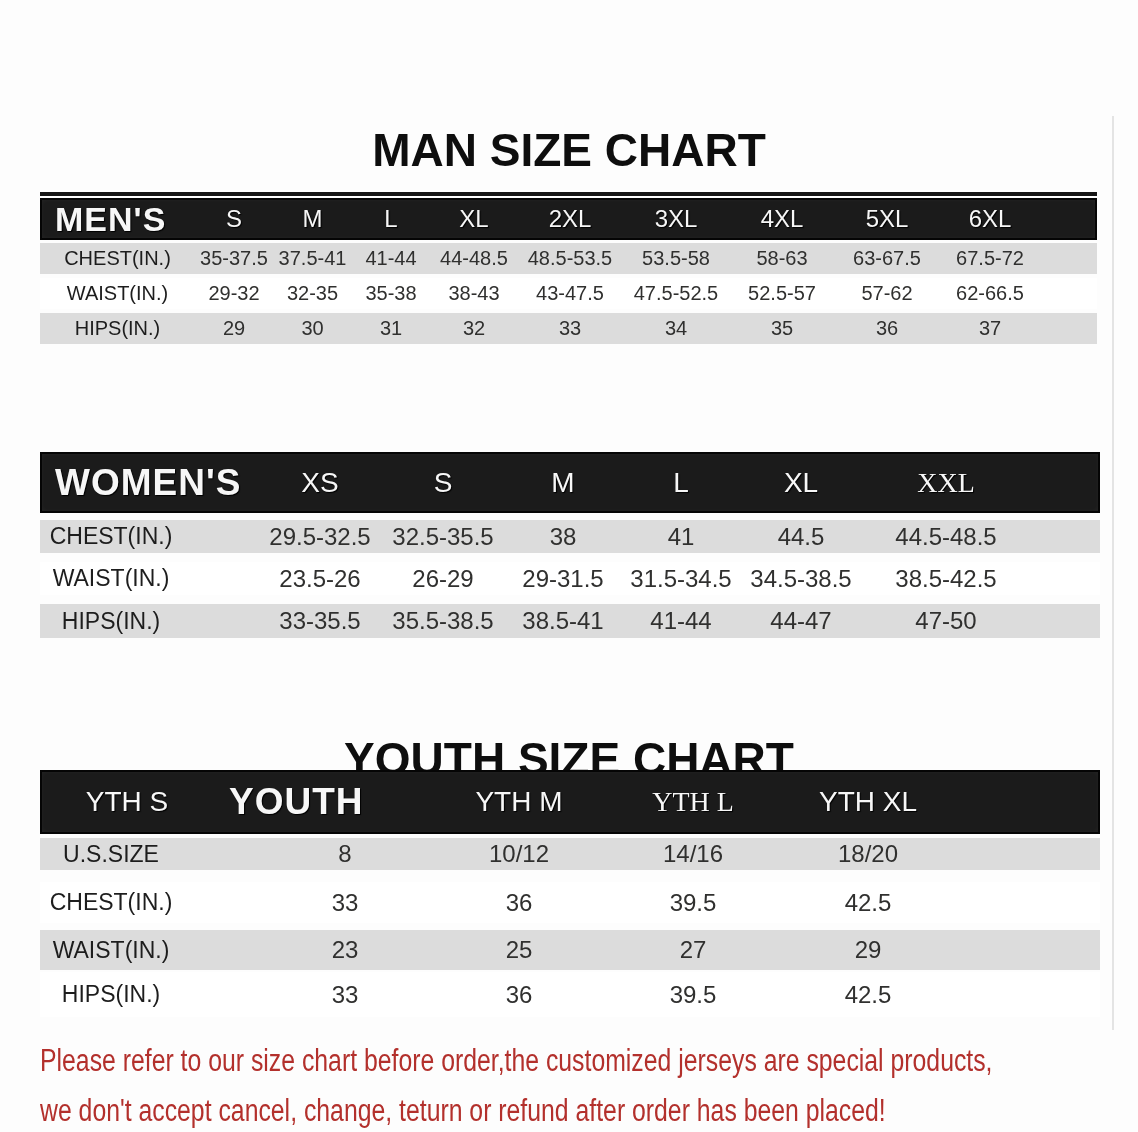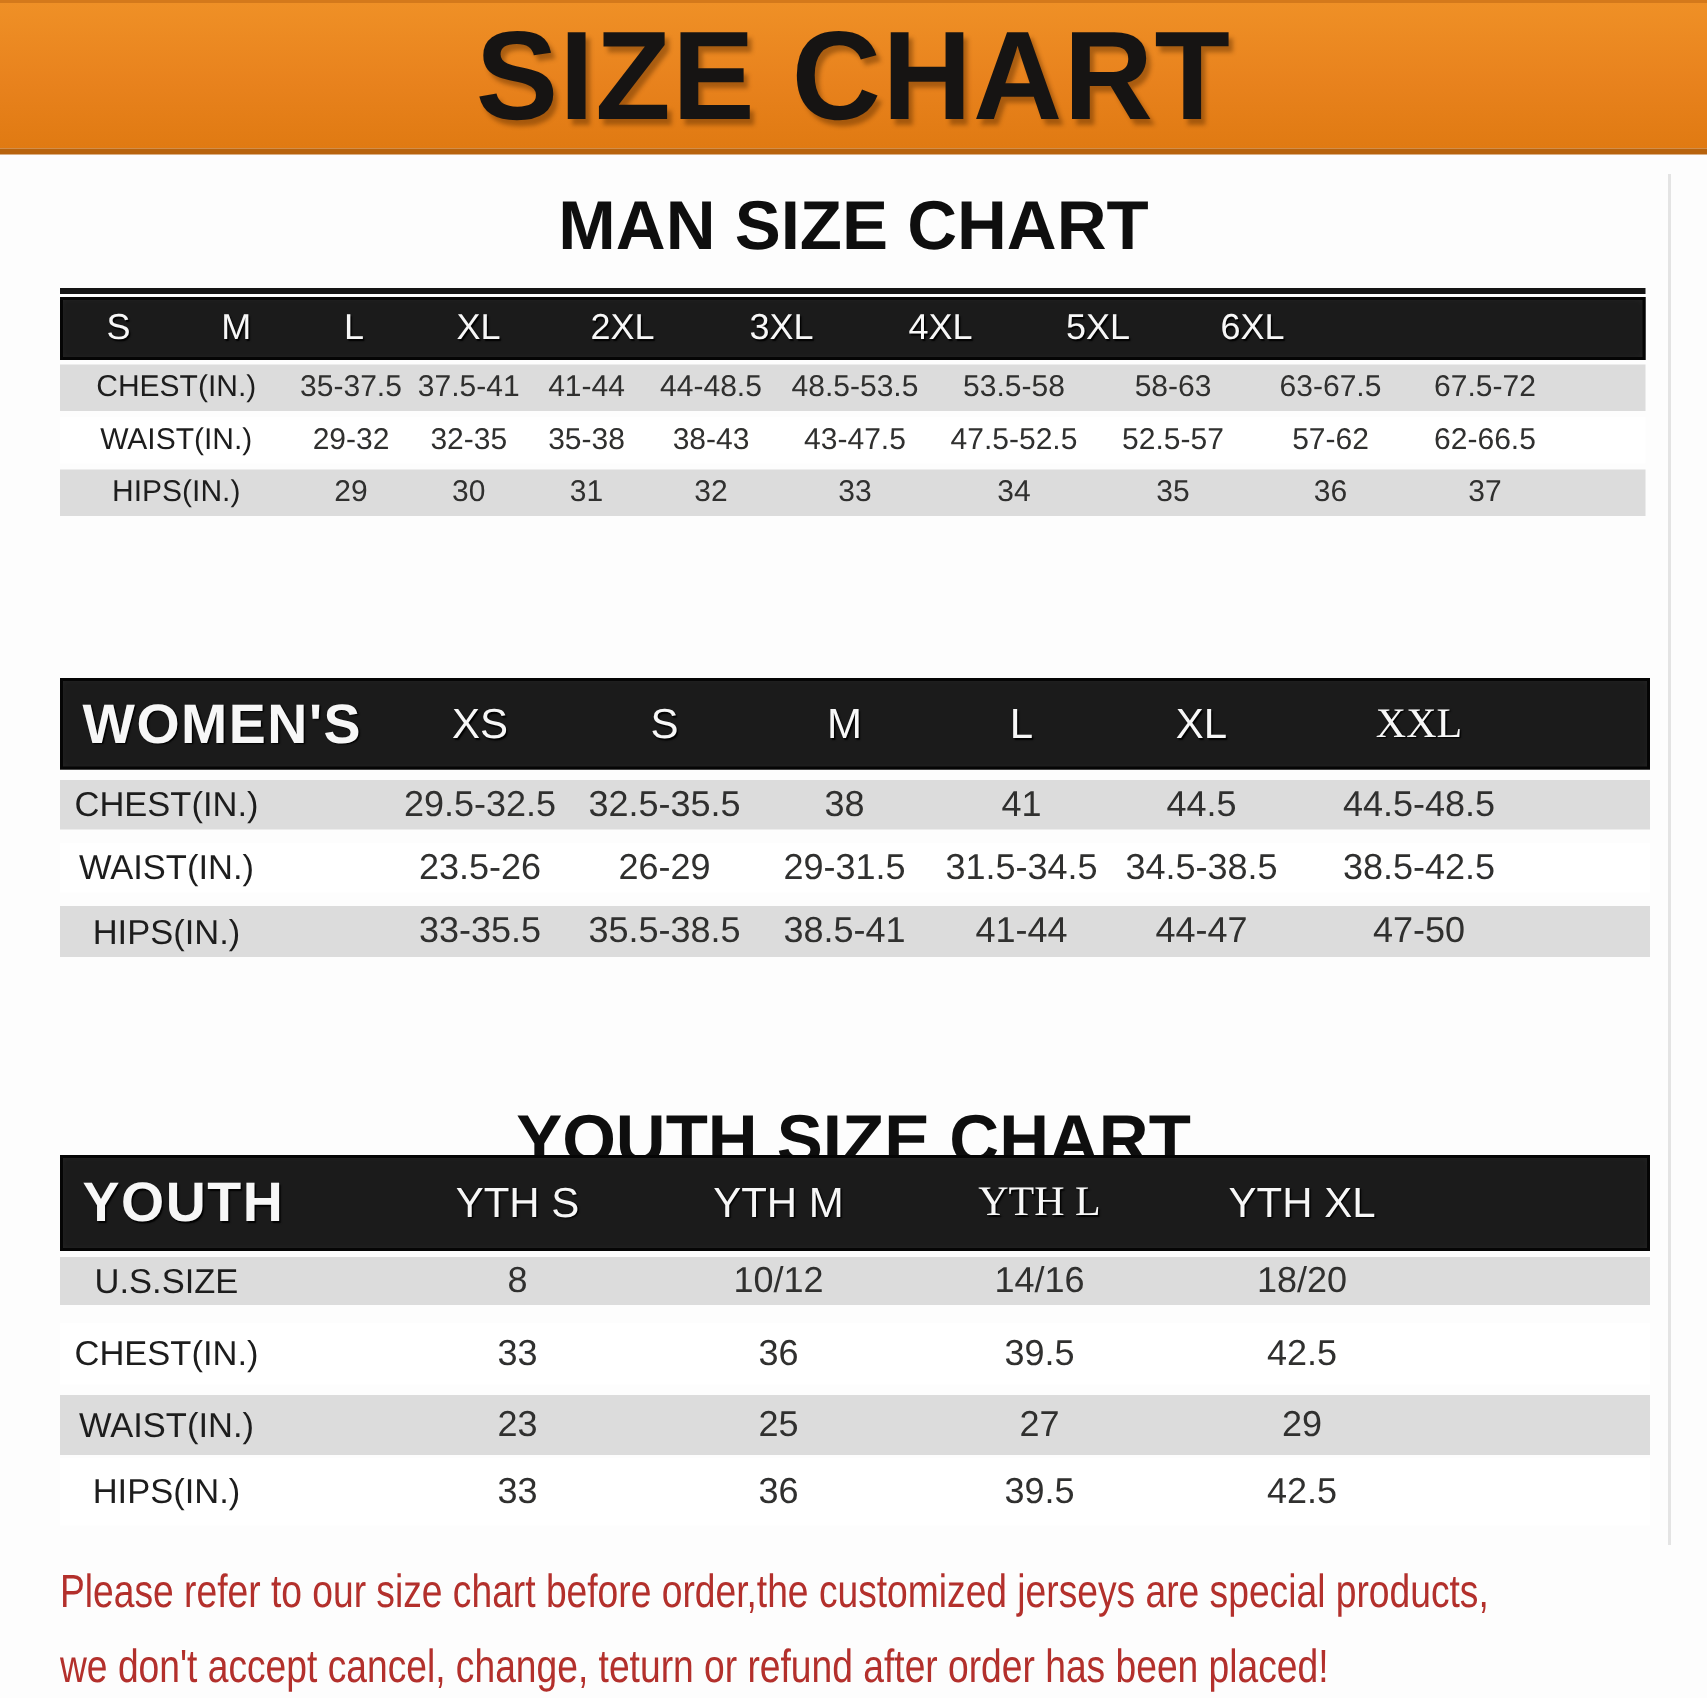--- a/index.html
+++ b/index.html
@@ -60,28 +60,26 @@
     transform:scaleX(0.80);transform-origin:left center;
   }
   
   .edge-line{position:absolute;left:1112px;top:116px;width:2px;height:914px;background:#e4e4e4;}
 </style>
 </head>
 <body>
 
 <div class="page">
 
-  <header class="banner">
-    <span class="banner-title">SIZE CHART</span>
-  </header>
 
   <h2 class="sec-heading" style="top:124px">MAN SIZE CHART</h2>
   <div class="tbl t-men" id="t0" style="left:40px;top:192px;width:1057px">
       <div class="topline"></div>
       <div class="hdr" style="height: 42px;">
+        <div class="cell group" style="width: 155px;">MEN'S</div>
         <div class="cell colhead" style="width: 78px;">S</div>
         <div class="cell colhead" style="width: 79px;">M</div>
         <div class="cell colhead" style="width: 78px;">L</div>
         <div class="cell colhead" style="width: 88px;">XL</div>
         <div class="cell colhead" style="width: 104px;">2XL</div>
         <div class="cell colhead" style="width: 108px;">3XL</div>
         <div class="cell colhead" style="width: 104px;">4XL</div>
         <div class="cell colhead" style="width: 106px;">5XL</div>
         <div class="cell colhead" style="width: 100px;">6XL</div>
         <div class="cell filler" style="width: 57px;"></div>
@@ -166,22 +164,22 @@
         <div class="cell val" style="width: 118px;">41-44</div>
         <div class="cell val" style="width: 122px;">44-47</div>
         <div class="cell val" style="width: 168px;">47-50</div>
         <div class="cell filler" style="width: 70px;"></div>
       </div>
     </div>
 
   <h2 class="sec-heading" style="top:733px">YOUTH SIZE CHART</h2>
   <div class="tbl t-wide" id="t2" style="left:40px;top:770px;width:1060px">
       <div class="hdr" style="height: 64px;">
+        <div class="cell colhead" style="width: 174px;">YTH S</div>
         <div class="cell group" style="width: 218px;">YOUTH</div>
-        <div class="cell colhead" style="width: 174px;">YTH S</div>
         <div class="cell colhead" style="width: 174px;">YTH M</div>
         <div class="cell colhead" style="width: 174px; font-family: Liberation Serif, serif;">YTH L</div>
         <div class="cell colhead" style="width: 176px;">YTH XL</div>
         <div class="cell filler" style="width: 144px;"></div>
       </div>
       <div class="row gray" style="height: 32px; margin-top: 4px;">
         <div class="cell rowlabel" style="width: 218px;">U.S.SIZE</div>
         <div class="cell val" style="width: 174px;">8</div>
         <div class="cell val" style="width: 174px;">10/12</div>
         <div class="cell val" style="width: 174px;">14/16</div>

